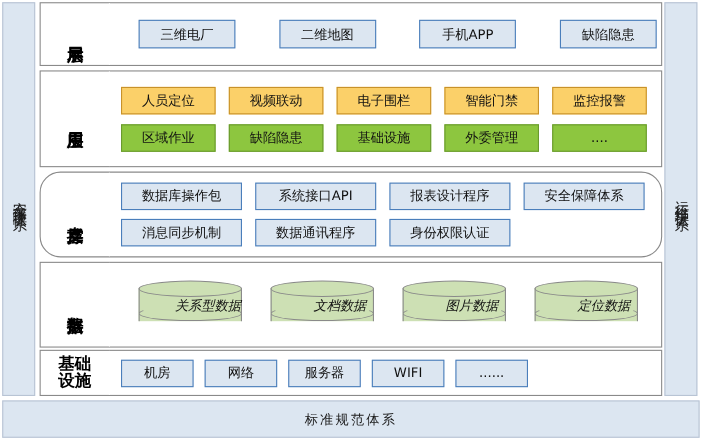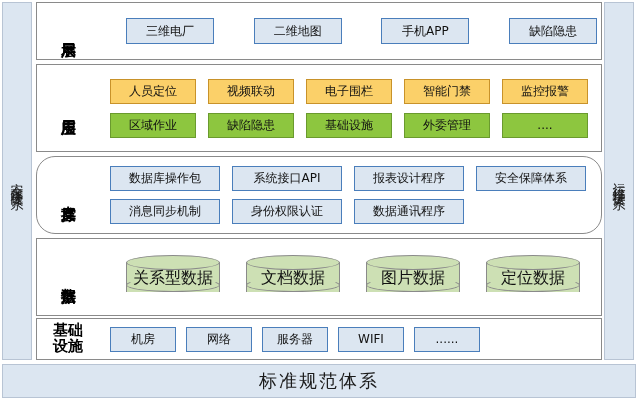--- a/index.html
+++ b/index.html
@@ -52,21 +52,21 @@
     width: 634px;
     height: 34px;
     background: #dce6f1;
     border: 1px solid #b8c4d4;
     box-sizing: border-box;
     display: flex;
     align-items: center;
     justify-content: center;
   }
   .standards-text {
-    font-size: 18px;
+    font-size: 12px;
     color: #1a1a1a;
     letter-spacing: 2px;
   }
 
   
   .layer {
     position: absolute;
     left: 36px;
     width: 566px;
     background: #ffffff;
@@ -191,30 +191,31 @@
     top: 0;
     width: 94px;
     height: 15px;
     background: #cde0b4;
     border: 1px solid #8a8a8a;
     border-radius: 50%;
     box-sizing: border-box;
   }
   .cyl-label {
     position: absolute;
-    left: 0;
+    left: 16px;
     top: 13px;
     width: 94px;
     height: 20px;
     display: flex;
     align-items: center;
     justify-content: center;
-    font-size: 16px;
+    font-size: 12px;
     color: #111111;
     white-space: nowrap;
+    font-style: italic;
   }
 
   
   .layer-infra { top: 318px; height: 42px; }
   .layer-infra .row { gap: 10px; padding-left: 6px; }
   .layer-infra .node { width: 66px; height: 25px; }
   .layer-infra .layer-label-text { line-height: 1.05; text-align: center; }
 </style>
 </head>
 <body>
@@ -271,22 +272,22 @@
     </div>
     <div class="layer-body">
       <div class="row">
         <div class="node blue">数据库操作包</div>
         <div class="node blue">系统接口API</div>
         <div class="node blue">报表设计程序</div>
         <div class="node blue">安全保障体系</div>
       </div>
       <div class="row">
         <div class="node blue">消息同步机制</div>
+        <div class="node blue">数据通讯程序</div>
         <div class="node blue">身份权限认证</div>
-        <div class="node blue">数据通讯程序</div>
       </div>
     </div>
   </div>
 
   <div class="layer layer-data">
     <div class="layer-label">
       <span class="layer-label-text vertical">数据层</span>
     </div>
     <div class="layer-body">
       <div class="row">

